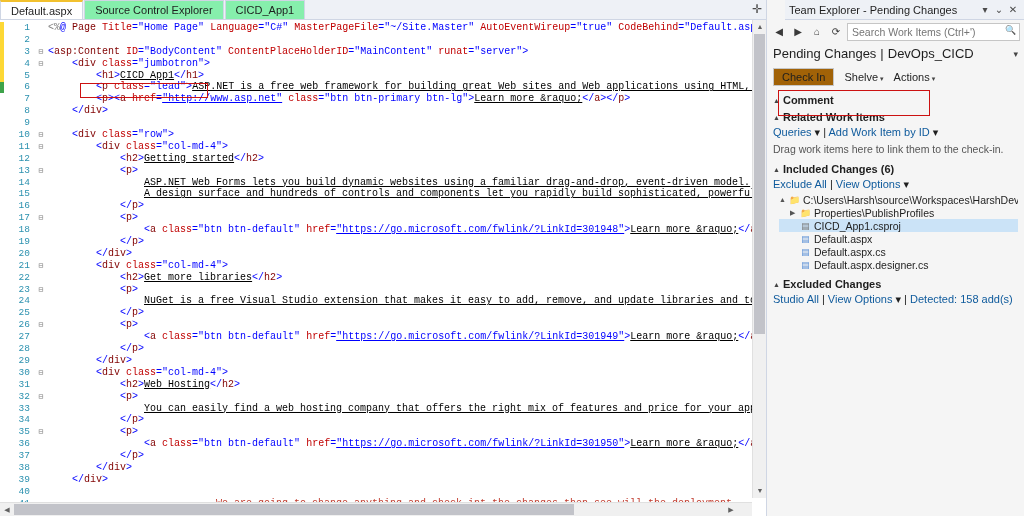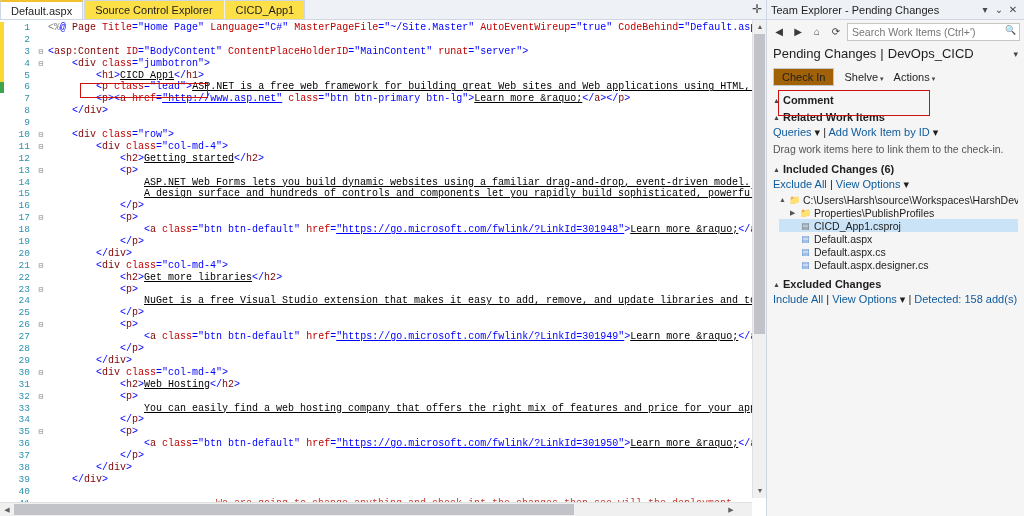--- a/index.html
+++ b/index.html
@@ -51,21 +51,21 @@
     background: #e3e9f2;
     margin-right: 1px;
     white-space: nowrap;
     cursor: default;
   }
   .tab.active {
     background: #ffffff;
     border-top: 2px solid #f2c12e;
     font-weight: normal;
   }
-  .tab.inactive-mid { background: #fde047; }
+  .tab.inactive-mid { background: #86efac; }
   .tab-sep { flex: 1; }
   .tab-pin {
     width: 18px; text-align: center; color: #4a4a4a; font-size: 12px;
     line-height: 19px;
   }
 
   
   .code-area {
     position: relative;
     flex: 1;
@@ -214,20 +214,21 @@
   }
   .te-title {
     height: 20px;
     background: #eef1f6;
     display: flex;
     align-items: center;
     padding: 0 4px;
     font-size: 11px;
     color: #1e1e1e;
     border-bottom: 1px solid #cfd6e4;
+    margin-left: 18px;
   }
   .te-title .label { flex: 1; white-space: nowrap; overflow: hidden; }
   .te-title .icon-btn {
     width: 14px; text-align: center; color: #4a4a4a; font-size: 10px;
   }
   .te-searchrow {
     height: 24px;
     display: flex;
     align-items: center;
     padding: 2px 4px;
@@ -547,21 +548,21 @@
           <span class="ico ico-file">▤</span>
           <span>Default.aspx.designer.cs</span>
         </div>
       </div>
 
     <div class="te-section-title" style="margin-top:2px;">
       <span class="tri">▲</span>
       <span>Excluded Changes</span>
     </div>
     <div class="te-subrow">
-      <span class="lnk">Include All</span>
+      <span class="lnk">Studio All</span>
       <span> | </span>
       <span class="lnk">View Options</span>
       <span> ▾ | </span>
       <span class="lnk">Detected: 158 add(s)</span>
     </div>
 
     <div class="annot-box" style="left:778px; top:90px; width:152px; height:26px;"></div>
   </div>
 </div>
 

